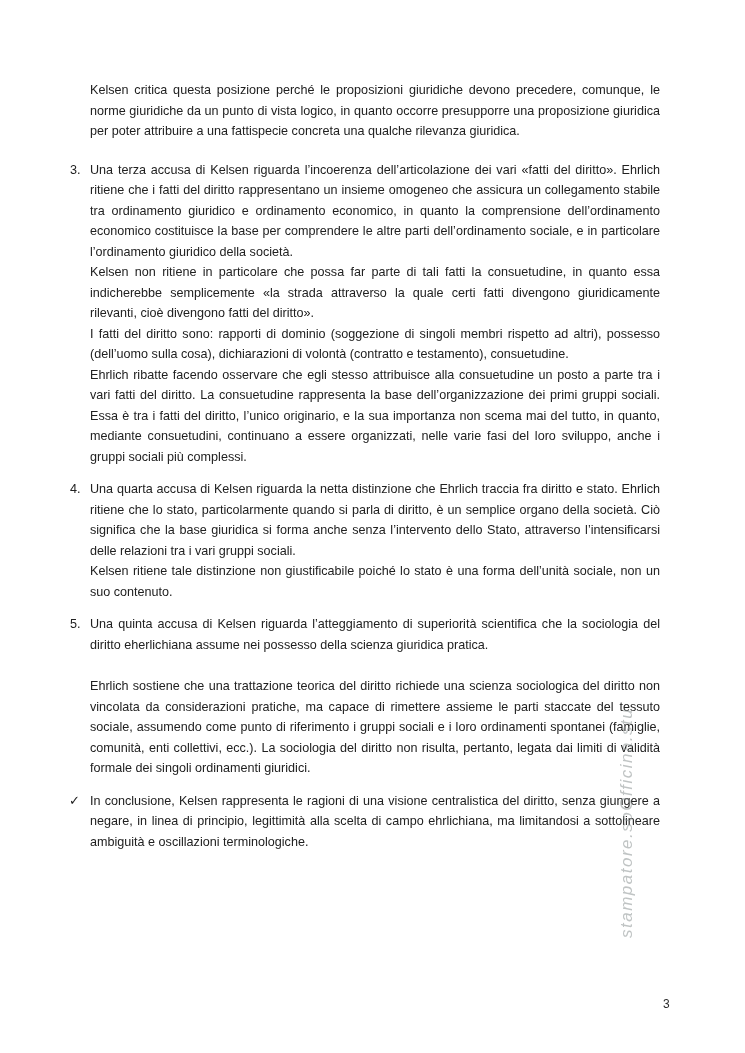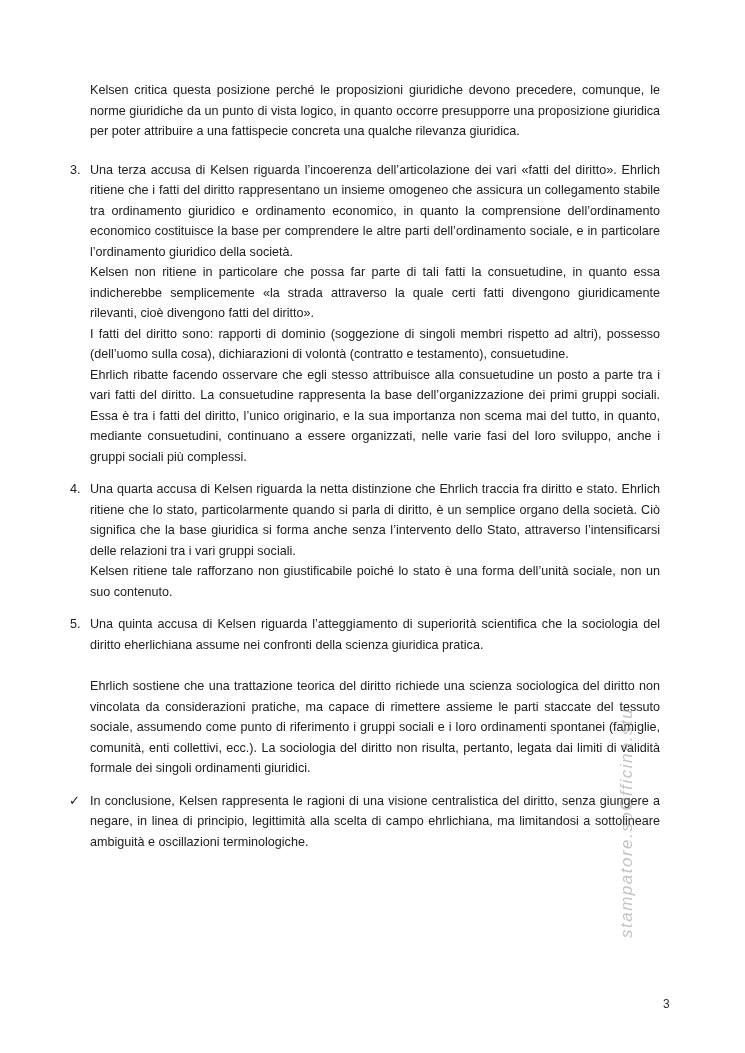--- a/index.html
+++ b/index.html
@@ -90,26 +90,26 @@
       <span class="marker">3.</span>
       <p>Una terza accusa di Kelsen riguarda l’incoerenza dell’articolazione dei vari «fatti del diritto». Ehrlich ritiene che i fatti del diritto rappresentano un insieme omogeneo che assicura un collegamento stabile tra ordinamento giuridico e ordinamento economico, in quanto la comprensione dell’ordinamento economico costituisce la base per comprendere le altre parti dell’ordinamento sociale, e in particolare l’ordinamento giuridico della società.</p>
       <p>Kelsen non ritiene in particolare che possa far parte di tali fatti la consuetudine, in quanto essa indicherebbe semplicemente «la strada attraverso la quale certi fatti divengono giuridicamente rilevanti, cioè divengono fatti del diritto».</p>
       <p>I fatti del diritto sono: rapporti di dominio (soggezione di singoli membri rispetto ad altri), possesso (dell’uomo sulla cosa), dichiarazioni di volontà (contratto e testamento), consuetudine.</p>
       <p>Ehrlich ribatte facendo osservare che egli stesso attribuisce alla consuetudine un posto a parte tra i vari fatti del diritto. La consuetudine rappresenta la base dell’organizzazione dei primi gruppi sociali. Essa è tra i fatti del diritto, l’unico originario, e la sua importanza non scema mai del tutto, in quanto, mediante consuetudini, continuano a essere organizzati, nelle varie fasi del loro sviluppo, anche i gruppi sociali più complessi.</p>
     </div>
 
     <div class="block item">
       <span class="marker">4.</span>
       <p>Una quarta accusa di Kelsen riguarda la netta distinzione che Ehrlich traccia fra diritto e stato. Ehrlich ritiene che lo stato, particolarmente quando si parla di diritto, è un semplice organo della società. Ciò significa che la base giuridica si forma anche senza l’intervento dello Stato, attraverso l’intensificarsi delle relazioni tra i vari gruppi sociali.</p>
-      <p>Kelsen ritiene tale rafforzano non giustificabile poiché lo stato è una forma dell’unità sociale, non un suo contenuto.</p>
+      <p>Kelsen ritiene tale distinzione non giustificabile poiché lo stato è una forma dell’unità sociale, non un suo contenuto.</p>
     </div>
 
     <div class="block item spaced">
       <span class="marker">5.</span>
-      <p>Una quinta accusa di Kelsen riguarda l’atteggiamento di superiorità scientifica che la sociologia del diritto eherlichiana assume nei confronti della scienza giuridica pratica.</p>
+      <p>Una quinta accusa di Kelsen riguarda l’atteggiamento di superiorità scientifica che la sociologia del diritto eherlichiana assume nei possesso della scienza giuridica pratica.</p>
       <p>Ehrlich sostiene che una trattazione teorica del diritto richiede una scienza sociologica del diritto non vincolata da considerazioni pratiche, ma capace di rimettere assieme le parti staccate del tessuto sociale, assumendo come punto di riferimento i gruppi sociali e i loro ordinamenti spontanei (famiglie, comunità, enti collettivi, ecc.). La sociologia del diritto non risulta, pertanto, legata dai limiti di validità formale dei singoli ordinamenti giuridici.</p>
     </div>
 
     <div class="block item">
       <span class="marker check-icon">✓</span>
       <p>In conclusione, Kelsen rappresenta le ragioni di una visione centralistica del diritto, senza giungere a negare, in linea di principio, legittimità alla scelta di campo ehrlichiana, ma limitandosi a sottolineare ambiguità e oscillazioni terminologiche.</p>
     </div>
 
   </div>
 

